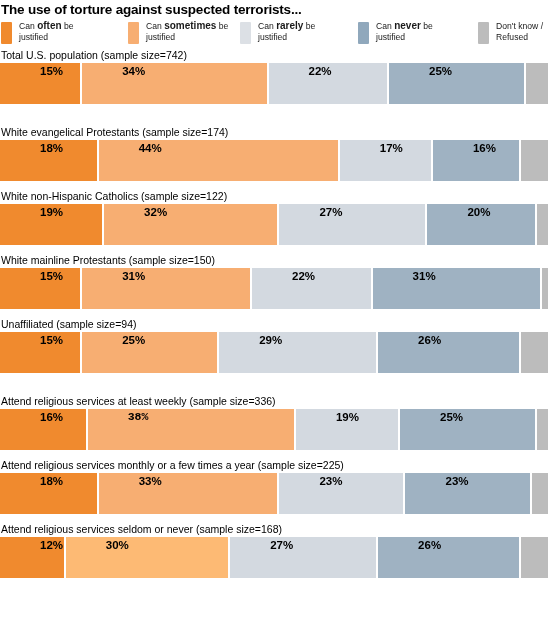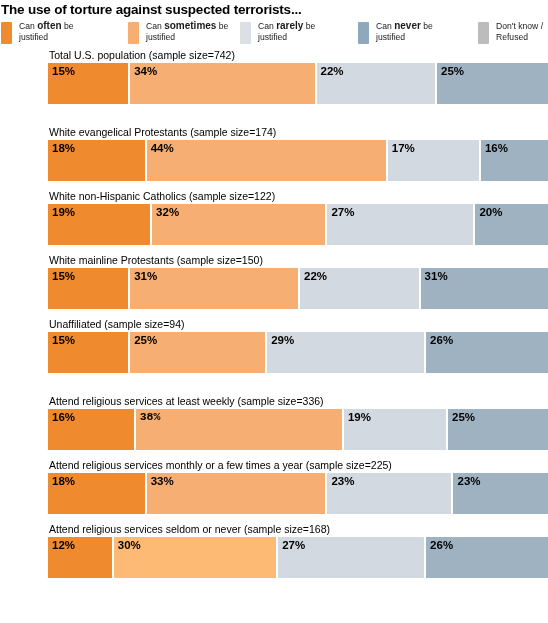--- a/index.html
+++ b/index.html
@@ -61,21 +61,20 @@
     max-width: 86px;
   }
   .legend-text b { font-weight: bold; font-size: 10px; }
 
   
   .rows {
     position: relative;
   }
   .row {
     position: relative;
-    margin-left: 48px;
   }
   .row-label {
     font-size: 10.5px;
     line-height: 13px;
     color: #000;
     padding-left: 1px;
     white-space: nowrap;
     height: 14px;
   }
   .bar {
@@ -86,20 +85,21 @@
     box-sizing: border-box;
   }
   .seg {
     position: relative;
     height: 41px;
     box-sizing: border-box;
     display: flex;
     align-items: flex-start;
     overflow: visible;
     border-right: 2px solid #ffffff;
+    padding-left: 36px;
   }
   .seg:last-child { border-right: none; }
   .seg-label {
     font-size: 11.5px;
     font-weight: bold;
     color: #000;
     line-height: 12px;
     padding: 2px 0 0 4px;
     white-space: nowrap;
   }

